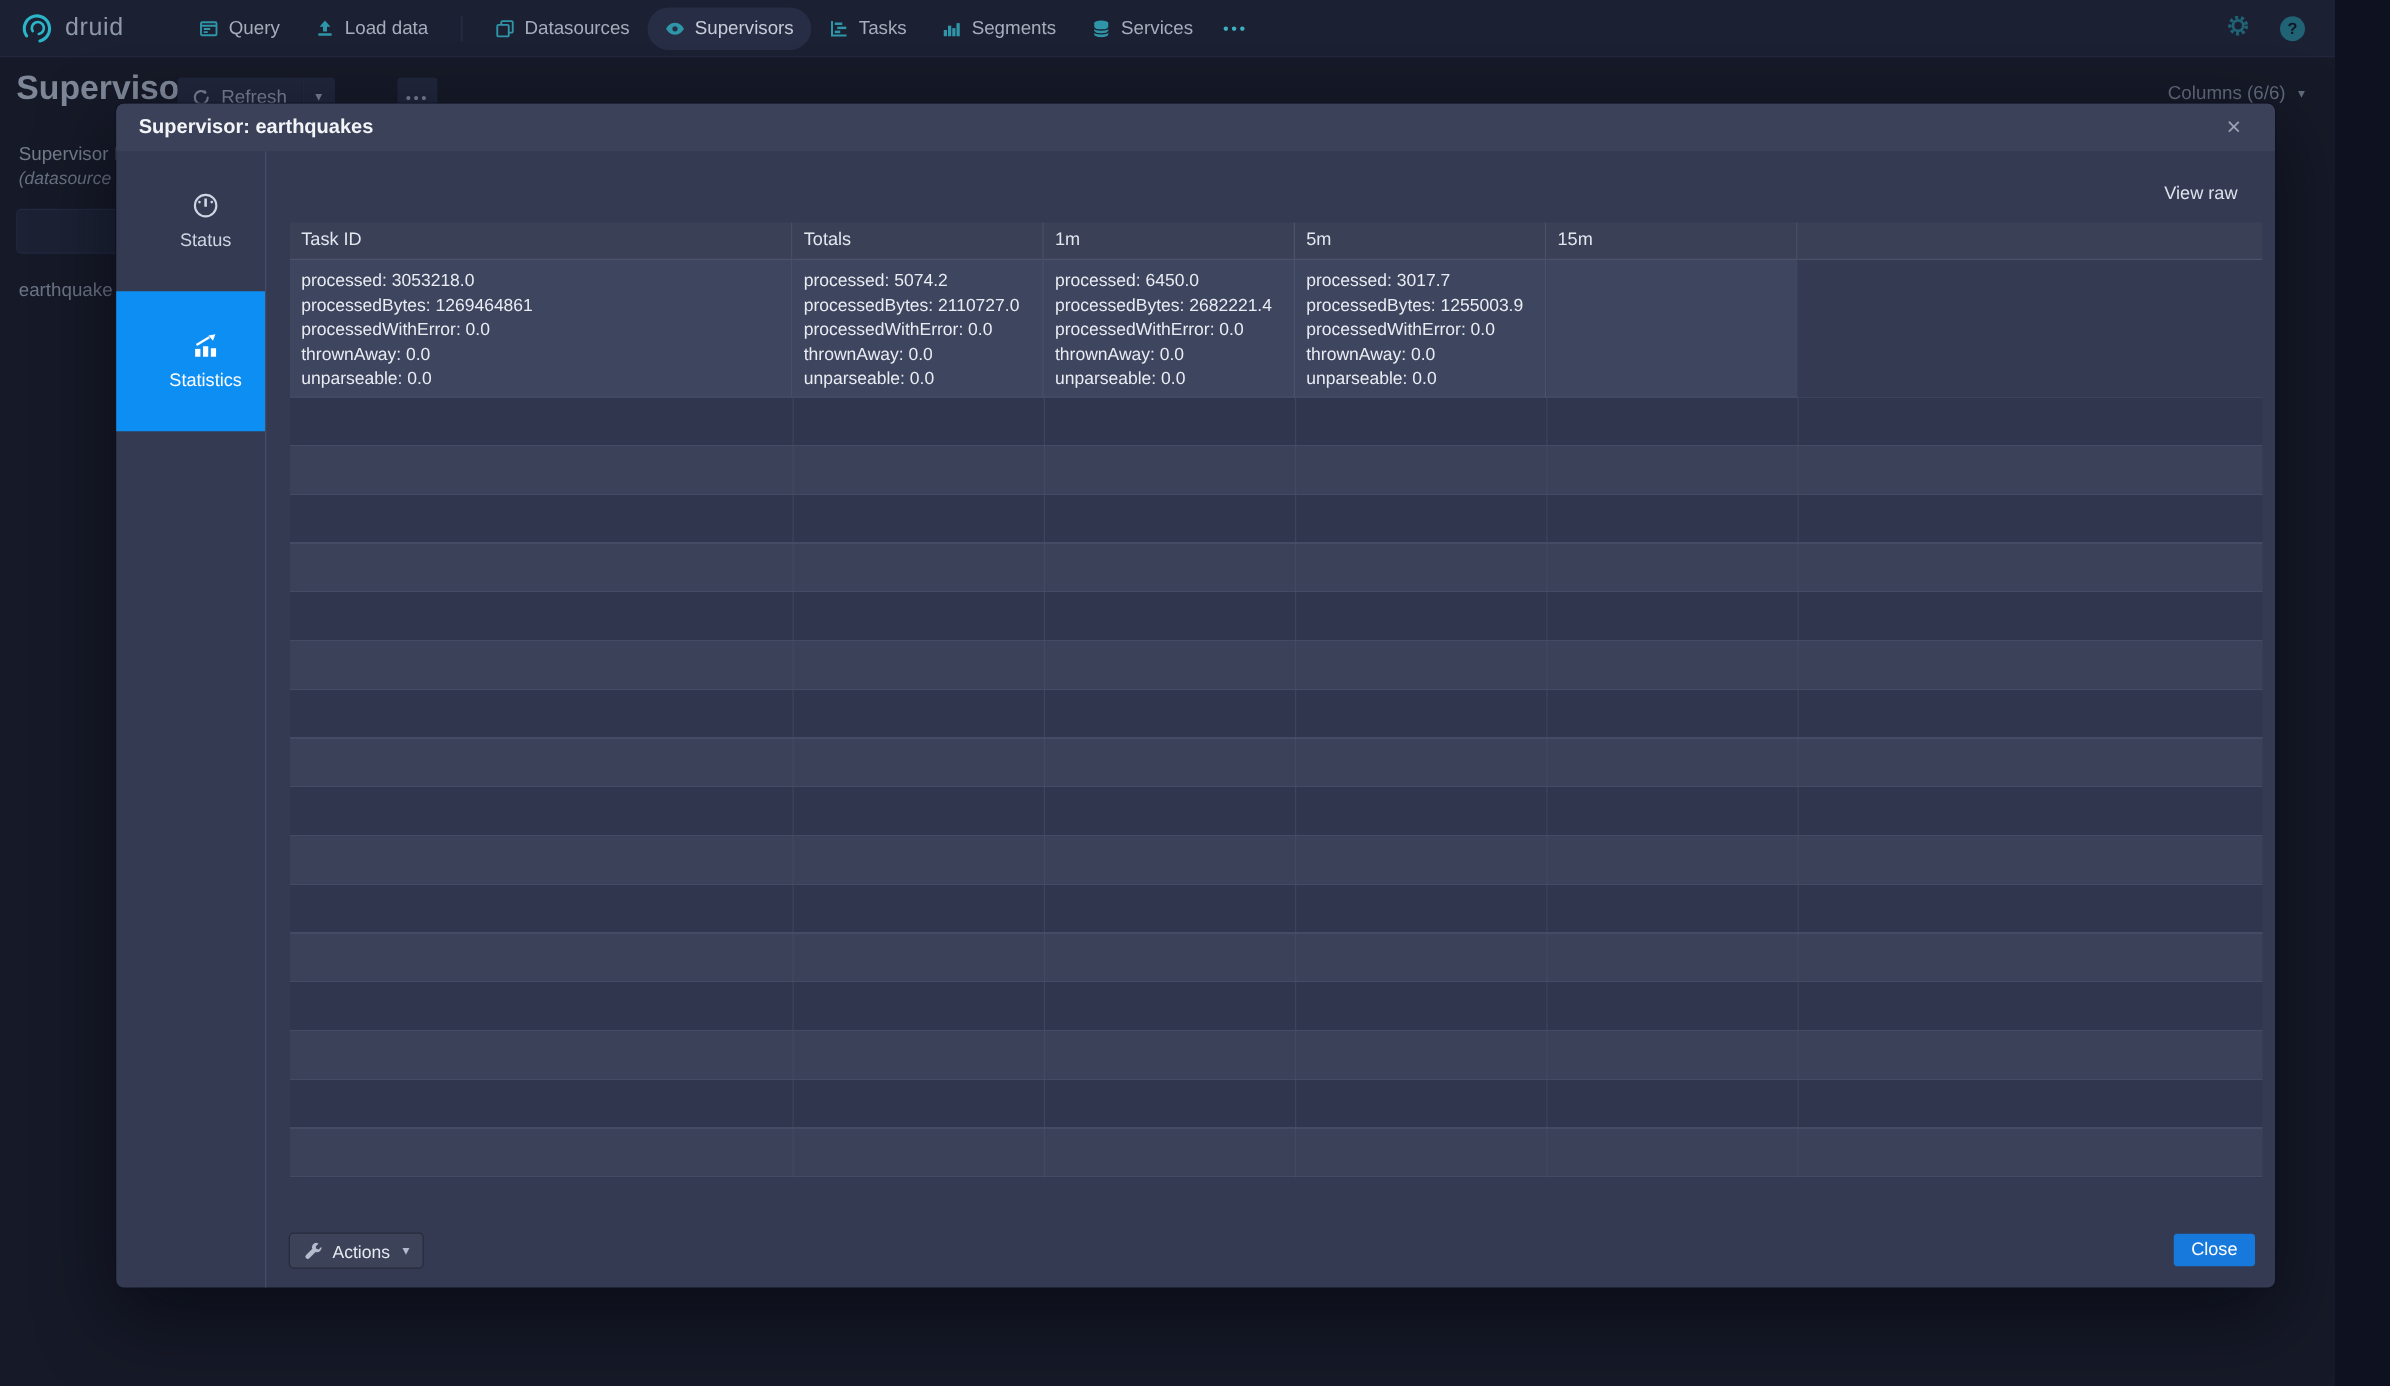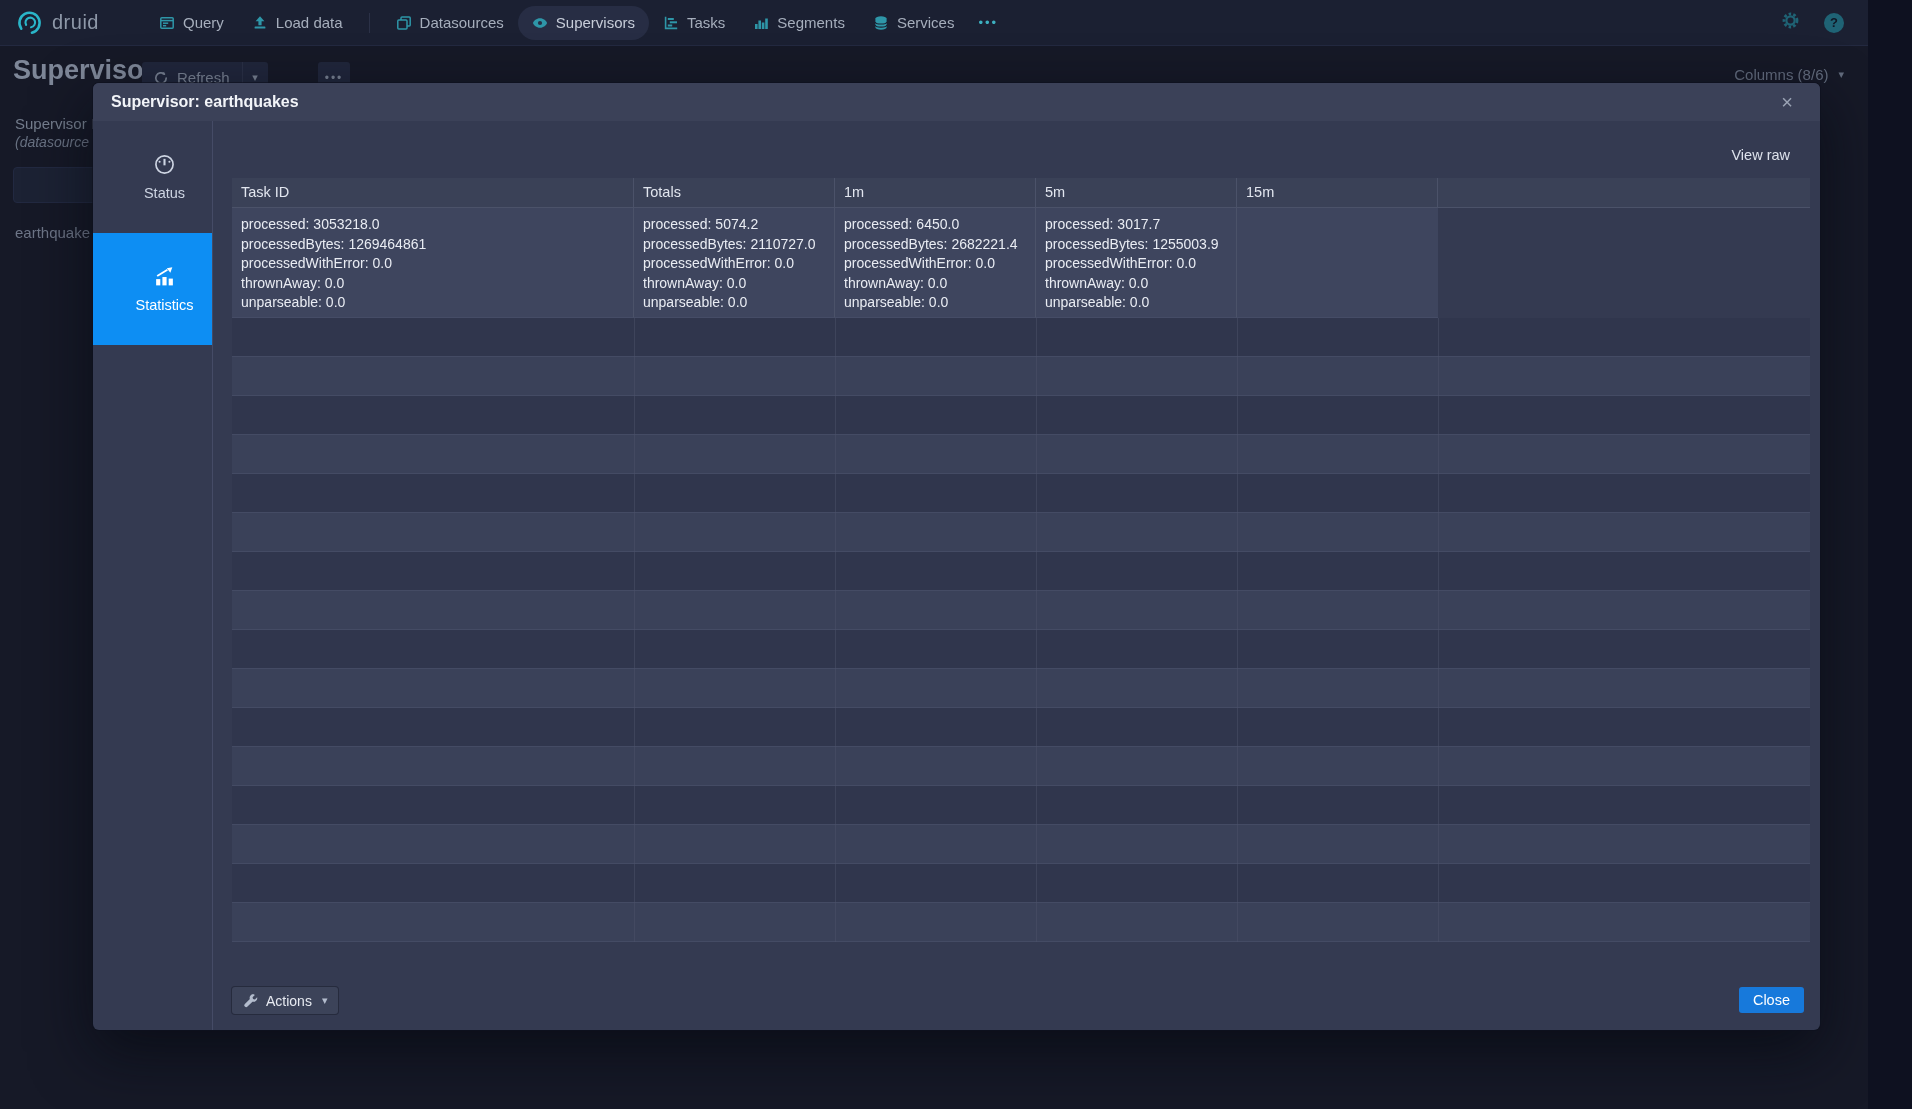--- a/index.html
+++ b/index.html
@@ -199,21 +199,21 @@
       </div>
       <div class="refresh-caret">
         <span>▾</span>
       </div>
     </div>
     <div class="page-more">
       <span>•••</span>
     </div>
 
     <div class="columns-btn">
-      <span>Columns (8/6)</span>
+      <span>Columns (6/6)</span>
       <span class="caret">▾</span>
     </div>
 
     <div class="filter-header">Supervisor I</div>
     <div class="filter-sub">(datasource</div>
     <div class="filter-input"></div>
     <div class="row-frag">earthquake</div>
   </div>
 
   <div class="dialog">

